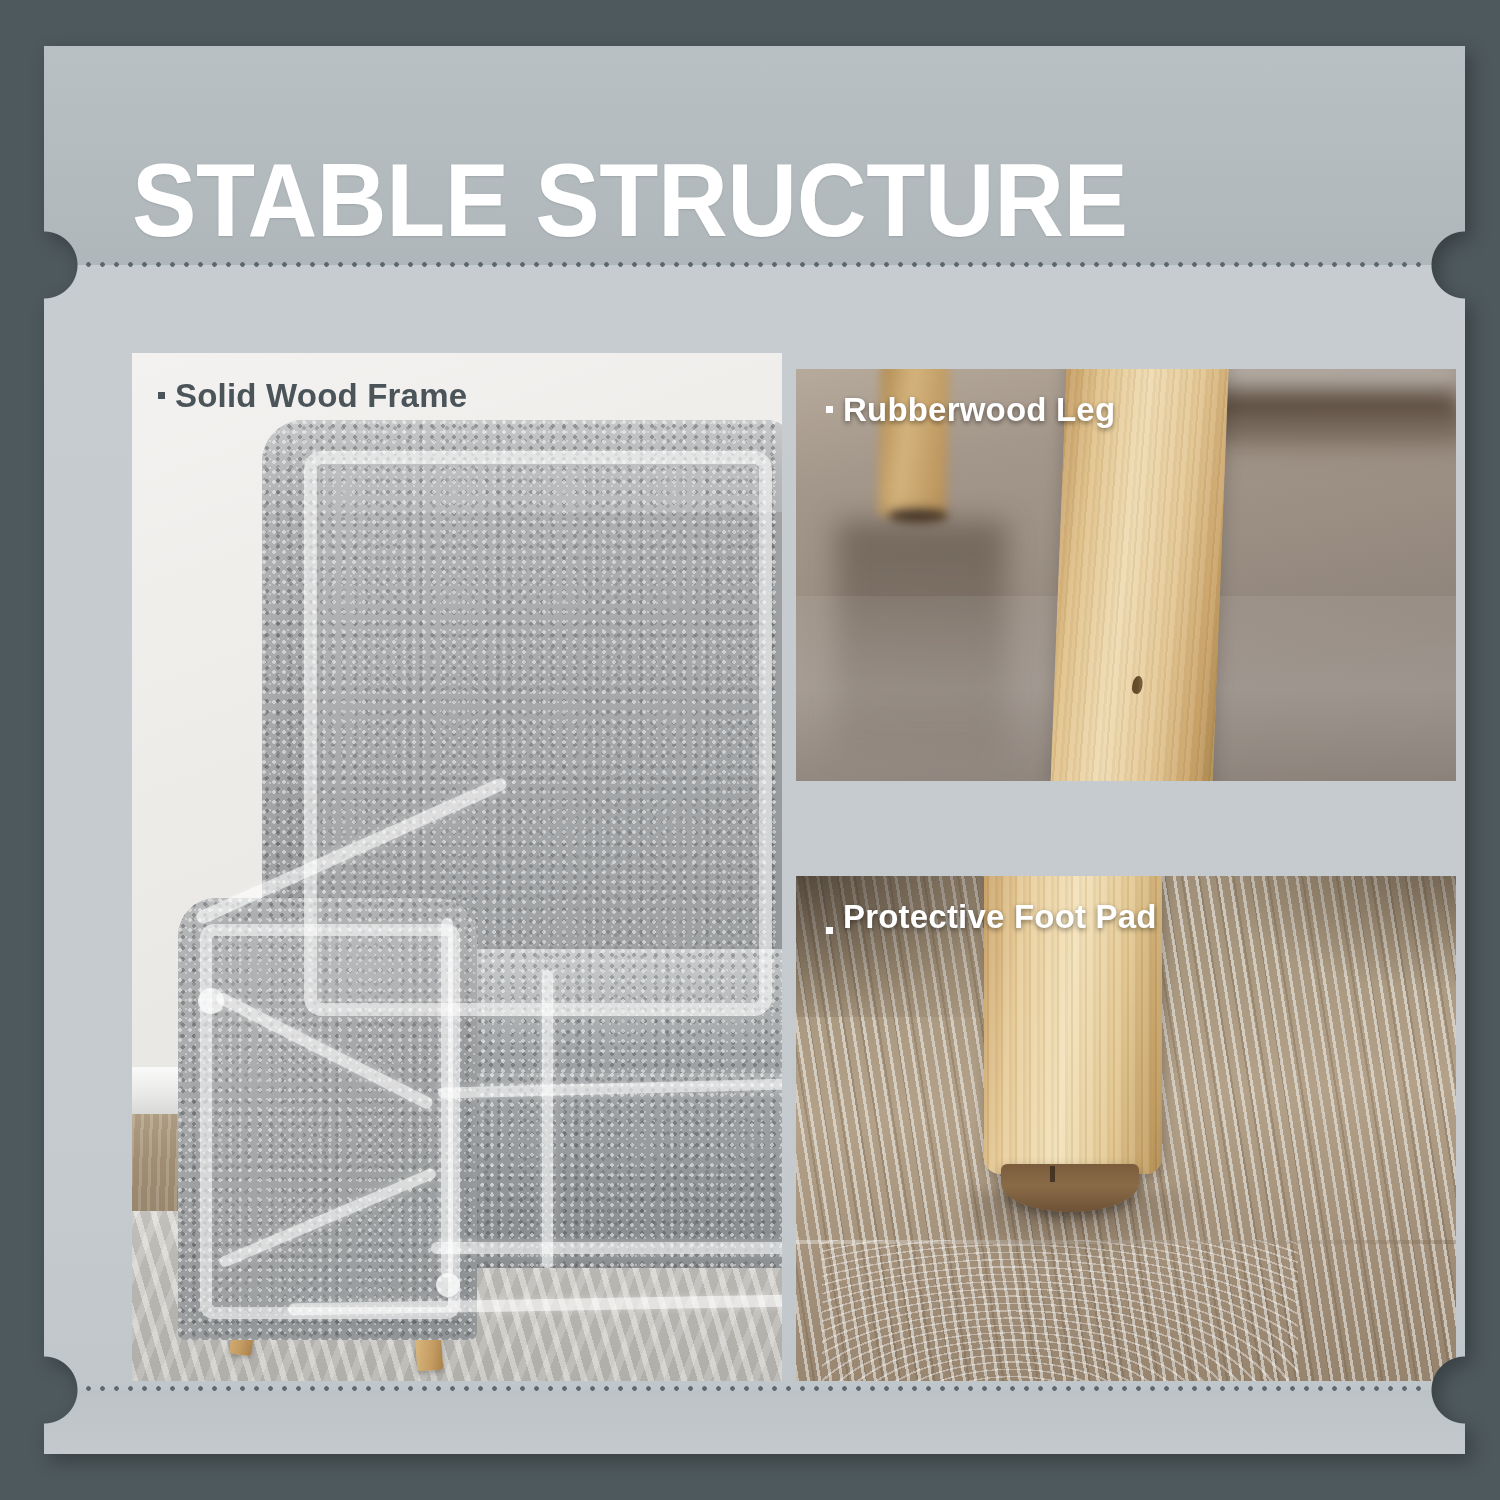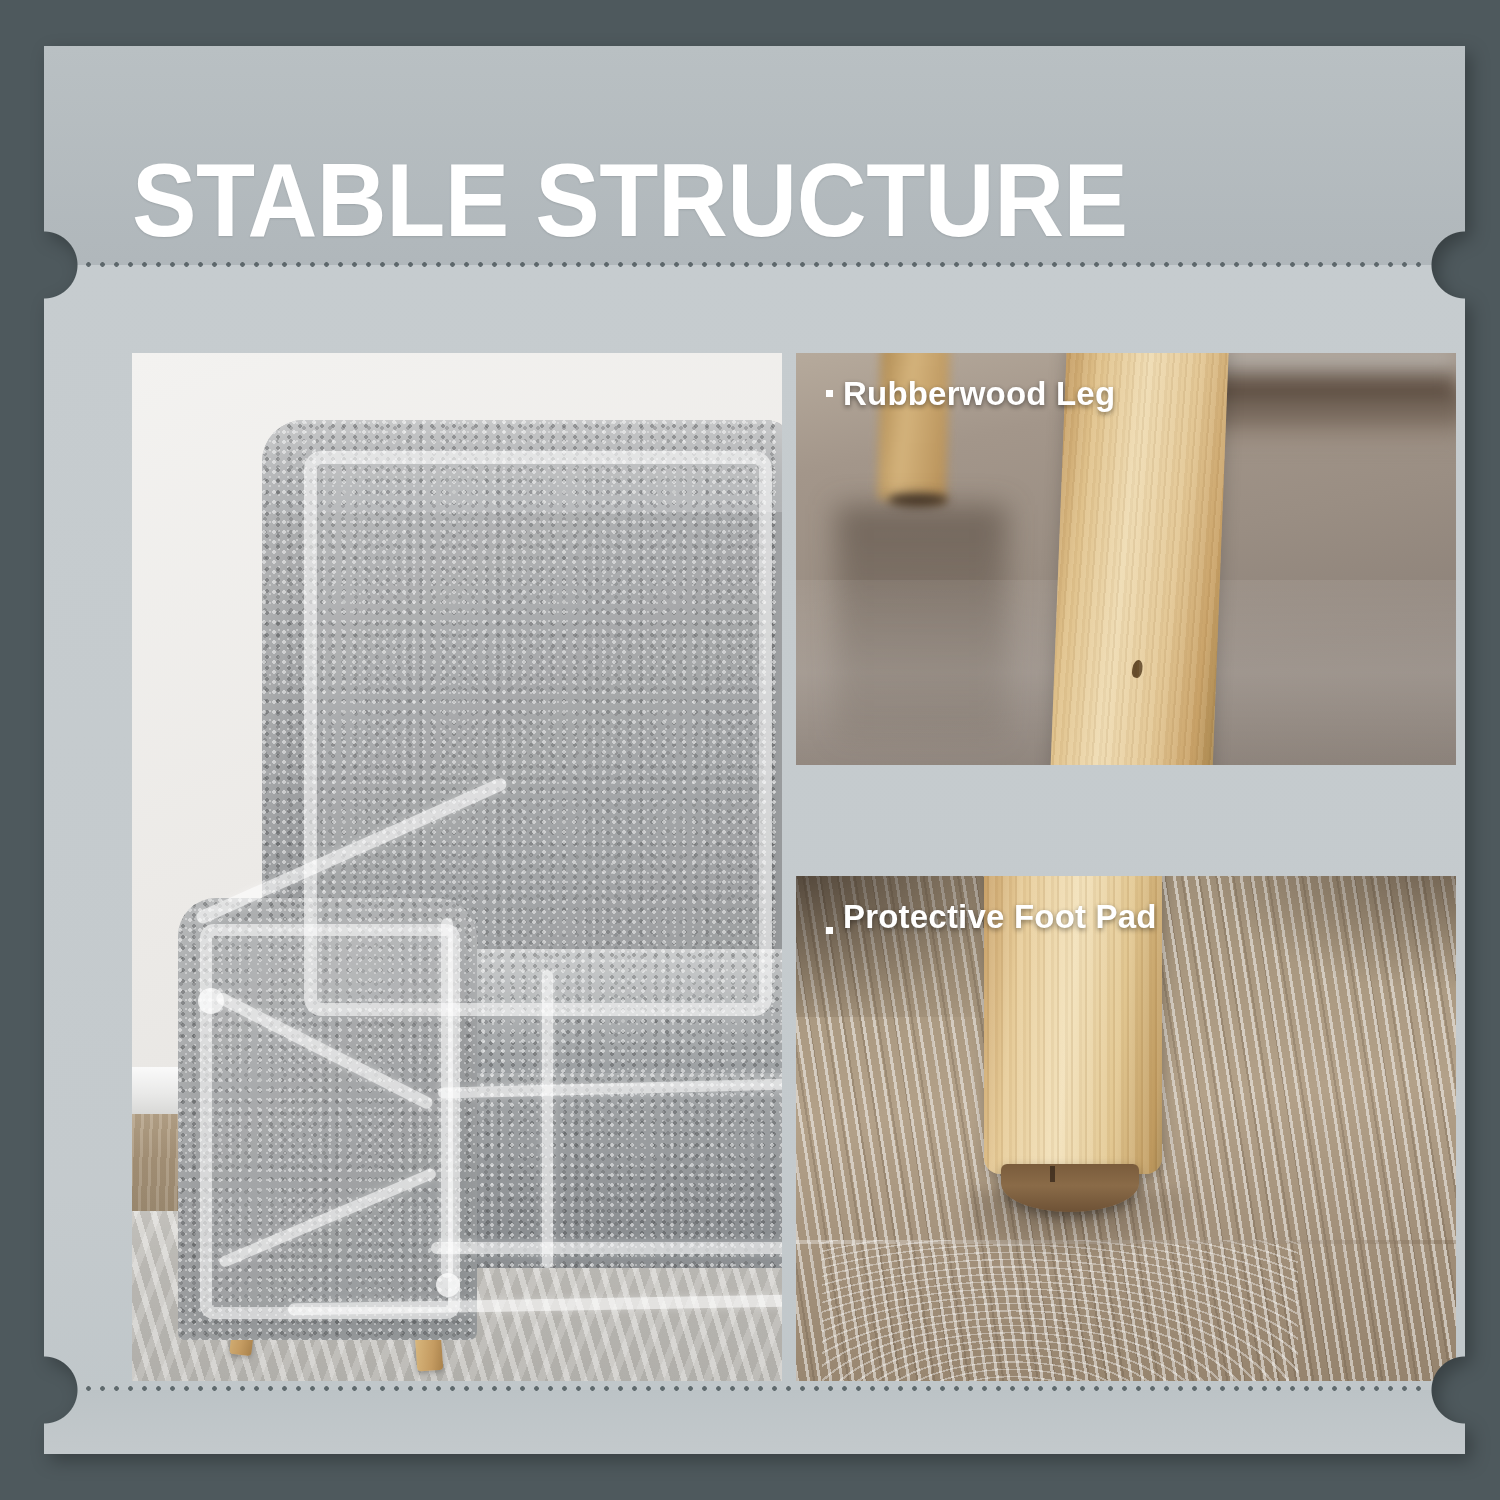--- a/index.html
+++ b/index.html
@@ -66,21 +66,21 @@
     transform:scaleX(0.93);transform-origin:left top;
     white-space:nowrap;
     text-shadow:0 1px 2px rgba(90,100,105,.25);
   }
 
   
   #panels{position:absolute;left:88px;top:307px;width:1324px;height:1028px;}
 
   .panel{position:absolute;overflow:hidden;background:#cfd3d4;}
   #panel-frame{left:0;top:0;width:650px;height:1028px;}
-  #panel-leg{left:664px;top:0;width:660px;height:412px;}
+  #panel-leg{left:664px;top:16px;width:660px;height:412px;}
   #panel-pad{left:664px;top:523px;width:660px;height:505px;}
 
   .panel-label{
     position:absolute;z-index:40;white-space:nowrap;
     font-size:33px;font-weight:700;letter-spacing:.2px;
     display:flex;align-items:center;gap:10px;
   }
   .panel-label .bullet{
     width:7px;height:7px;background:currentColor;display:inline-block;
     margin-bottom:2px;flex:none;
@@ -255,20 +255,24 @@
           <div class="fline" id="fl-brace"></div>
           <div class="fline" id="fl-vert1"></div>
           <div class="fline" id="fl-vert2"></div>
           <div class="fline" id="fl-seatrail2"></div>
           <div class="fline" id="fl-seatrail"></div>
           <div class="fline" id="fl-front"></div>
           <div class="fnode" id="fn-hinge"></div>
           <div class="fnode" id="fn-corner"></div>
         </div>
 
+        <div class="panel-label lbl-dark" id="label-frame">
+          <span class="bullet"></span>
+          <span>Solid Wood Frame</span>
+        </div>
       </div>
 
       <div class="panel" id="panel-leg">
         <div id="leg-bg"></div>
         <div id="leg-bg-blurband"></div>
         <div id="leg-bg-blurband2"></div>
         <div id="leg-bg-leg"></div>
         <div id="leg-bg-foot"></div>
         <div id="leg-shadow"></div>
         <div id="leg-floorsheen"></div>

